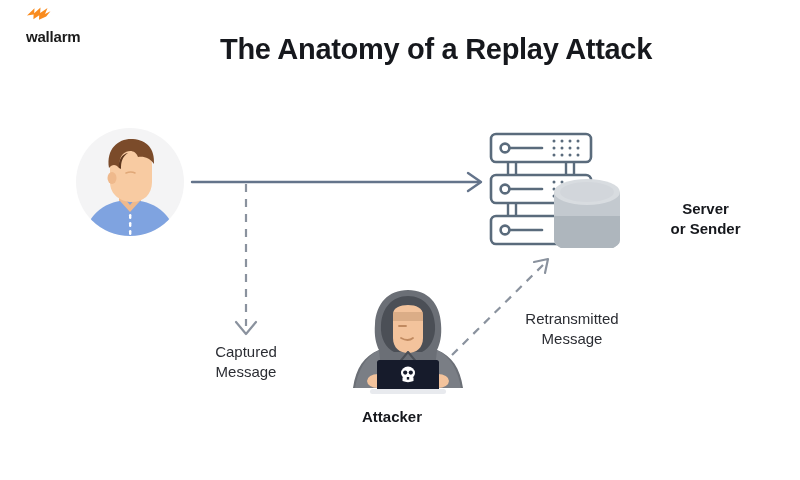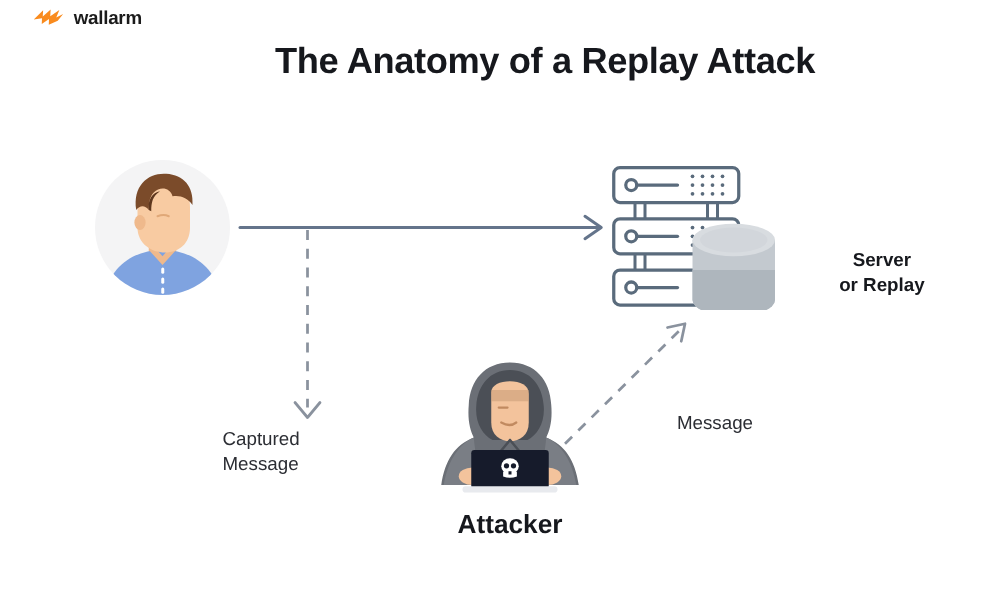--- a/index.html
+++ b/index.html
@@ -21,22 +21,23 @@
     width: 800px;
     height: 480px;
   }
 
   
   .logo {
     position: absolute;
     left: 26px;
     top: 6px;
     display: flex;
-    align-items: flex-end;
+    align-items: flex-start;
     gap: 7px;
+    flex-direction: column;
   }
   .logo-mark {
     width: 26px;
     height: 16px;
     display: block;
   }
   .logo-text {
     font-size: 15px;
     font-weight: 700;
     color: #1b1b1b;
@@ -102,25 +103,25 @@
 
   
   .attacker {
     left: 348px;
     top: 286px;
     width: 120px;
     height: 110px;
   }
   .attacker-label {
     position: absolute;
-    left: 338px;
+    left: 322px;
     top: 408px;
     width: 140px;
     text-align: center;
-    font-size: 21px;
+    font-size: 15px;
     font-weight: 700;
     color: #16181d;
   }
 
   
   .edge-label {
     position: absolute;
     font-size: 15px;
     color: #2b2d33;
     line-height: 1.34;
@@ -128,20 +129,21 @@
   .label-valid {
     left: 246px;
     top: 155px;
     width: 180px;
     text-align: center;
   }
   .label-captured {
     left: 178px;
     top: 342px;
     width: 136px;
+    text-align: center;
   }
   .label-retransmitted {
     left: 494px;
     top: 309px;
     width: 156px;
     text-align: center;
   }
 
   .edges {
     position: absolute;
@@ -268,21 +270,21 @@
 
     <g stroke="none">
       <path d="M68 62 h66 v48 a33 13 0 0 1 -66 0 z" fill="#C3C9CF"></path>
       <path d="M68 86 h66 v24 a33 13 0 0 1 -66 0 z" fill="#AEB6BD"></path>
       <ellipse cx="101" cy="62" rx="33" ry="13" fill="#D8DCE0"></ellipse>
       <ellipse cx="101" cy="62" rx="27" ry="10" fill="#D2D6DB"></ellipse>
     </g>
   </svg>
   <div class="server-label">
     <span>Server</span><br>
-    <span>or Replay</span>
+    <span>or Sender</span>
   </div>
 
   <svg class="layer attacker" viewBox="0 0 120 110">
 
     <path d="M60 4 C40 4 28 18 27 38 C26 50 28 58 31 64 C16 70 8 82 5 102 L115 102 C112 82 104 70 89 64 C92 58 94 50 93 38 C92 18 80 4 60 4 Z" fill="#6B6F76"></path>
 
     <path d="M60 10 C44 10 34 22 33 39 C32 52 38 62 46 66 L74 66 C82 62 88 52 87 39 C86 22 76 10 60 10 Z" fill="#4B4F56"></path>
 
     <path d="M45 28 C45 22 52 19 60 19 C68 19 75 22 75 29 L75 52 C75 62 68 67 60 67 C52 67 45 62 45 52 Z" fill="#F3C39C"></path>
 
@@ -313,17 +315,17 @@
   </svg>
   <div class="attacker-label">Attacker</div>
 
 
   <div class="edge-label label-captured">
     <span>Captured</span><br>
     <span>Message</span>
   </div>
 
   <div class="edge-label label-retransmitted">
-    <br>
+    <span>Retransmitted</span><br>
     <span>Message</span>
   </div>
 
 </div>
 
 </body></html>

